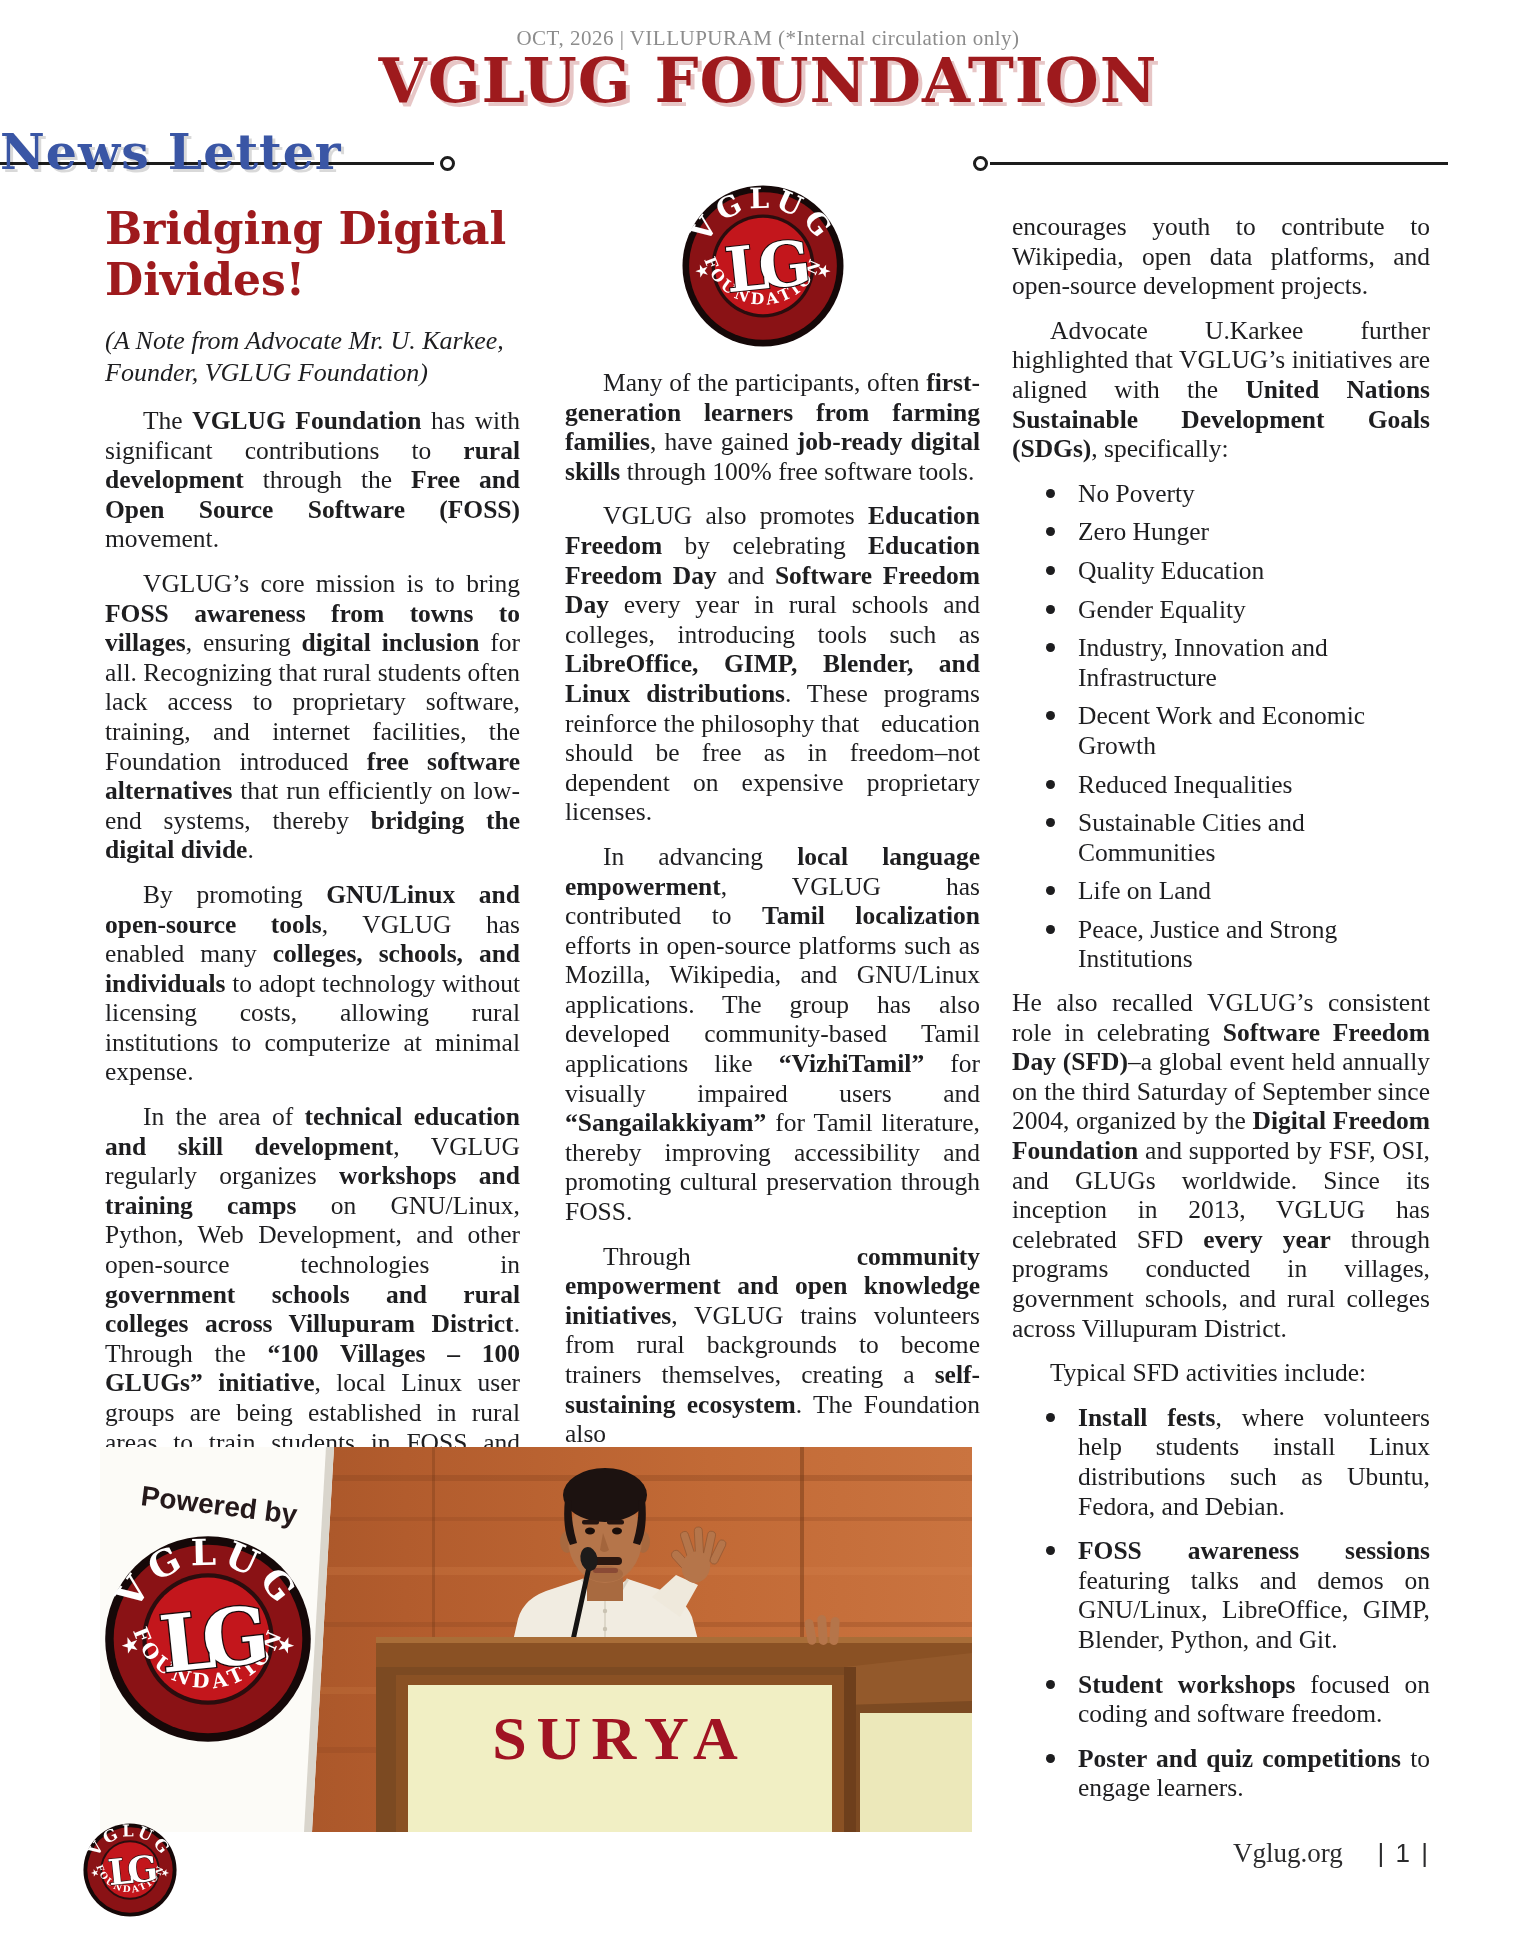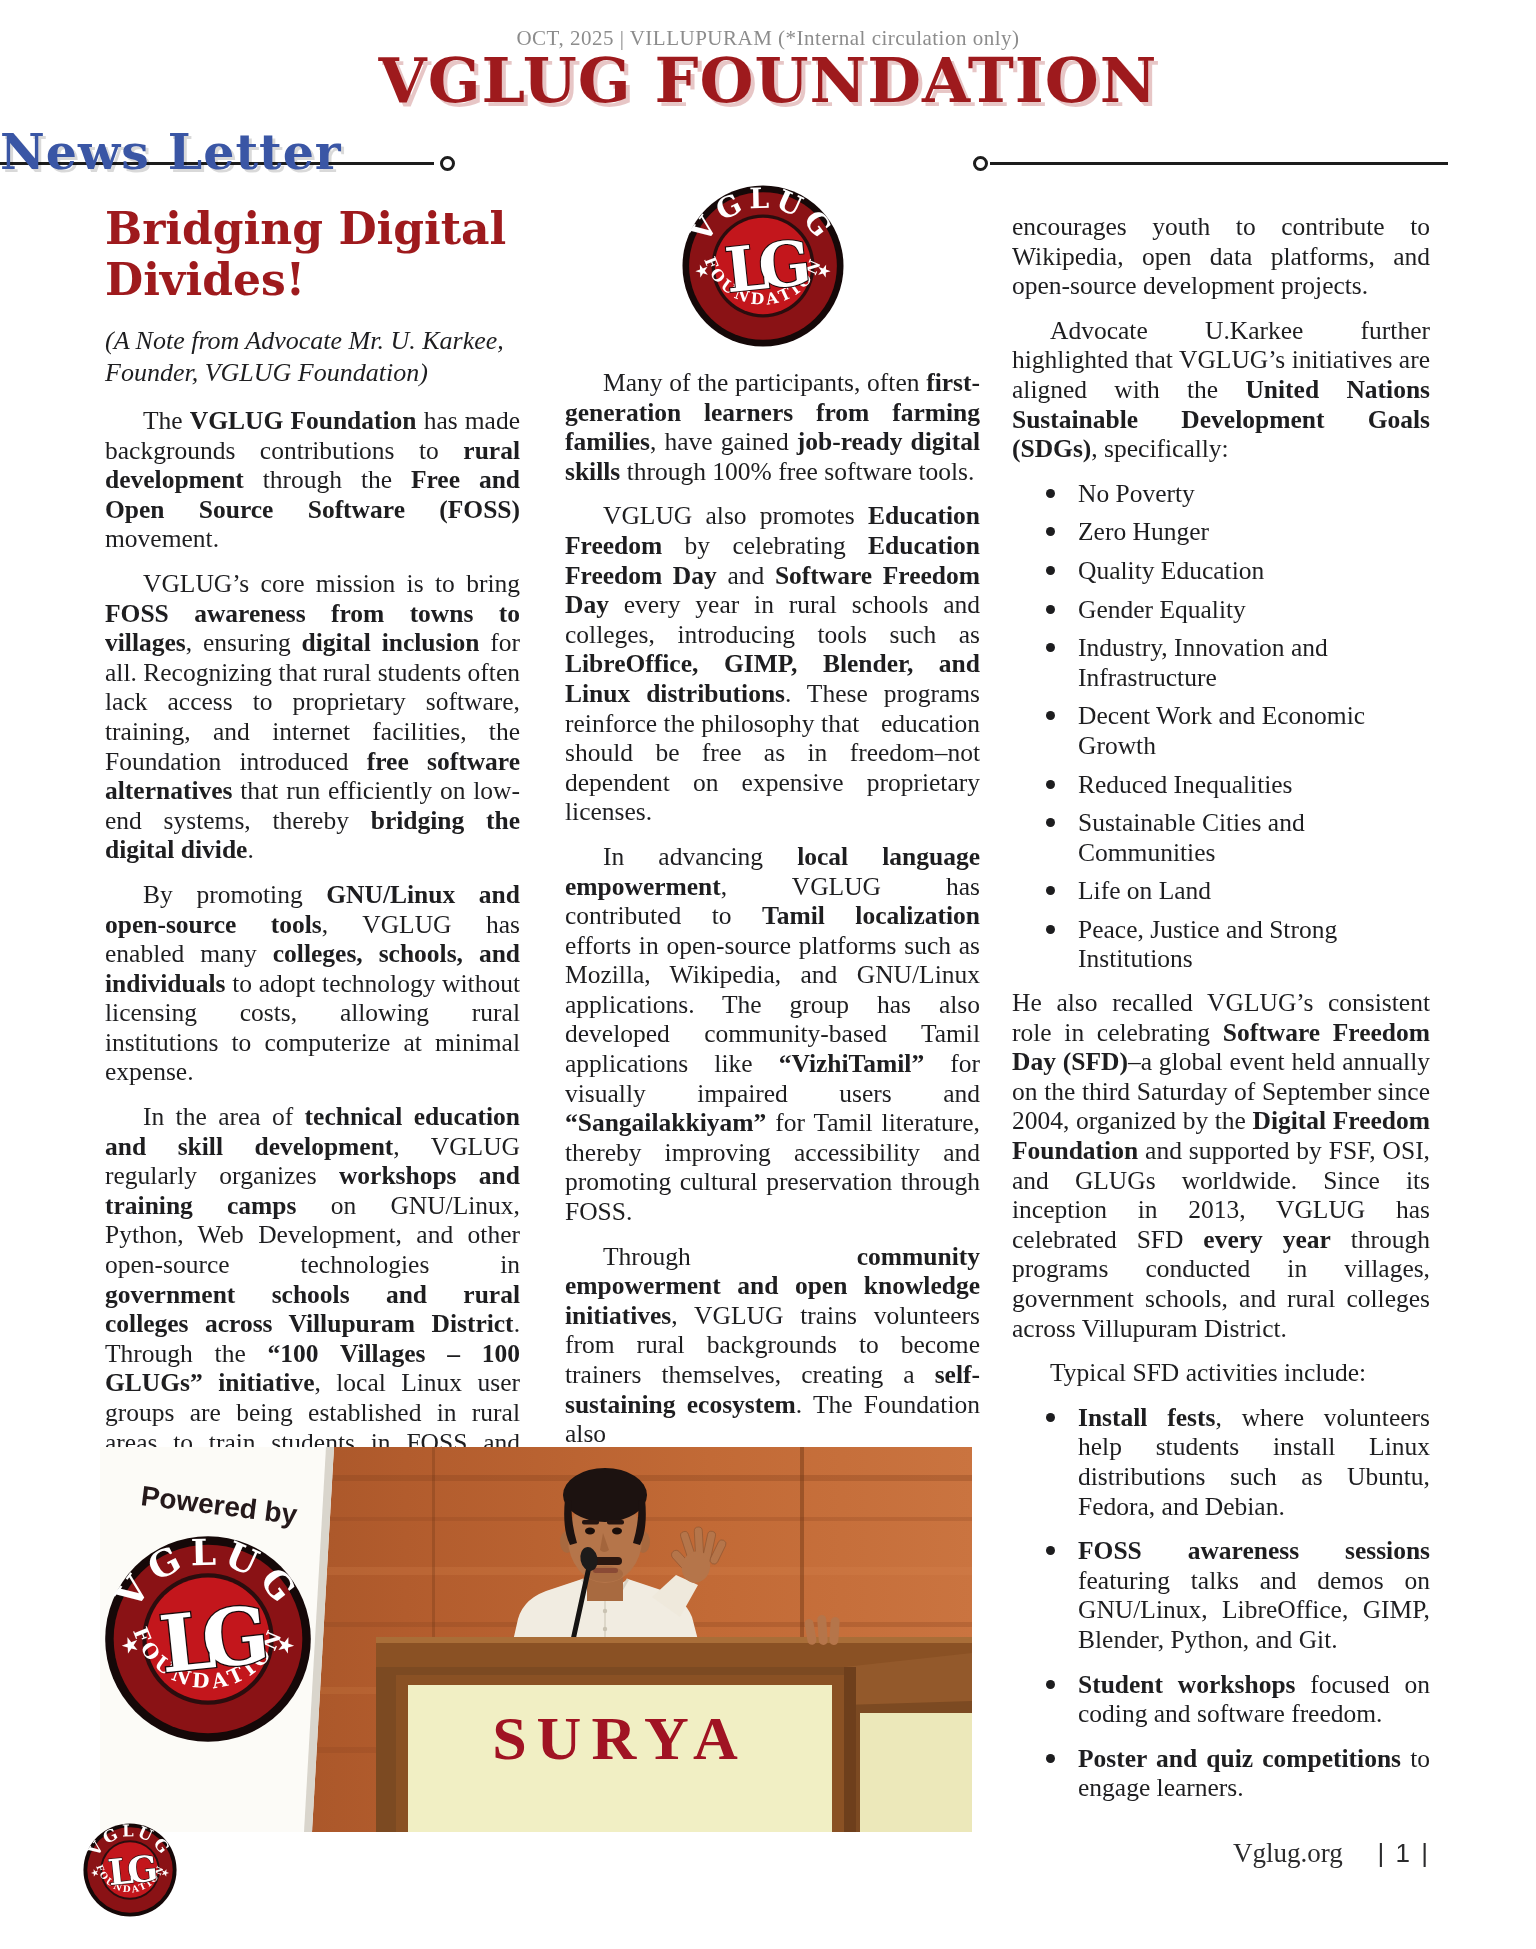--- a/index.html
+++ b/index.html
@@ -57,21 +57,21 @@
     font-size:27px;color:#2b2b2d;}
   .footer-line .site{font-family:"Liberation Serif",serif;}
   .footer-line .pageno{font-family:"Liberation Sans",sans-serif;font-size:26px;
     margin-left:28px;letter-spacing:2px;}
 </style>
 </head>
 <body>
 
 <div class="page">
 
-  <div class="dateline">OCT, 2025 | VILLUPURAM (*Internal circulation only)</div>
+  <div class="dateline">OCT, 2026 | VILLUPURAM (*Internal circulation only)</div>
   <h1 class="main-title">VGLUG FOUNDATION</h1>
   <div class="rule rule-left"></div>
   <span class="ring ring-left"></span>
   <h2 class="sub-title">News Letter</h2>
   <span class="ring ring-right"></span>
   <div class="rule rule-right"></div>
 
   <svg class="masthead-logo" viewBox="0 0 200 200">
       <circle cx="100" cy="100" r="97" fill="#150808"></circle>
       <circle cx="100" cy="100" r="89" fill="#8A1215"></circle>
@@ -84,21 +84,21 @@
       <text fill="#fff" font-family="DejaVu Serif, serif" font-weight="bold" font-size="34" letter-spacing="7"><textPath startOffset="50%" text-anchor="middle" href="#ta1" xlink:href="#ta1">VGLUG</textPath></text>
       <text fill="#fff" font-family="DejaVu Serif, serif" font-weight="bold" font-size="19" letter-spacing="4"><textPath startOffset="50%" text-anchor="middle" href="#ba1" xlink:href="#ba1">FOUNDATION</textPath></text>
       <text fill="#fff" font-size="20" text-anchor="middle" font-family="DejaVu Sans, sans-serif" transform="translate(29,112) rotate(-20)">★</text>
       <text fill="#fff" font-size="20" text-anchor="middle" font-family="DejaVu Sans, sans-serif" transform="translate(171,112) rotate(20)">★</text>
       <text x="100" y="127" fill="#fff" stroke="#1a0b0c" stroke-width="2.5" text-anchor="middle" font-family="DejaVu Serif, serif" font-weight="bold" font-size="74" letter-spacing="-12" transform="rotate(-6 100 100)" paint-order="stroke">LG</text>
     </svg>
 
   <section class="col col1">
     <h3 class="article-heading">Bridging Digital Divides!</h3>
     <p class="byline">(A Note from Advocate Mr. U. Karkee, Founder, VGLUG Foundation)</p>
-    <p class="body-par"><span class="seg-n">The </span><span class="seg-b">VGLUG Foundation</span><span class="seg-n"> has made backgrounds contributions to </span><span class="seg-b">rural development</span><span class="seg-n"> through the </span><span class="seg-b">Free and Open Source Software (FOSS)</span><span class="seg-n"> movement.</span></p>
+    <p class="body-par"><span class="seg-n">The </span><span class="seg-b">VGLUG Foundation</span><span class="seg-n"> has with significant contributions to </span><span class="seg-b">rural development</span><span class="seg-n"> through the </span><span class="seg-b">Free and Open Source Software (FOSS)</span><span class="seg-n"> movement.</span></p>
     <p class="body-par"><span class="seg-n">VGLUG’s core mission is to bring </span><span class="seg-b">FOSS awareness from towns to villages</span><span class="seg-n">, ensuring </span><span class="seg-b">digital inclusion</span><span class="seg-n"> for all. Recognizing that rural students often lack access to proprietary software, training, and internet facilities, the Foundation introduced </span><span class="seg-b">free software alternatives</span><span class="seg-n"> that run efficiently on low-end systems, thereby </span><span class="seg-b">bridging the digital divide</span><span class="seg-n">.</span></p>
     <p class="body-par"><span class="seg-n">By promoting </span><span class="seg-b">GNU/Linux and open-source tools</span><span class="seg-n">, VGLUG has enabled many </span><span class="seg-b">colleges, schools, and individuals</span><span class="seg-n"> to adopt technology without licensing costs, allowing rural institutions to computerize at minimal expense.</span></p>
     <p class="body-par"><span class="seg-n">In the area of </span><span class="seg-b">technical education and skill development</span><span class="seg-n">, VGLUG regularly organizes </span><span class="seg-b">workshops and training camps</span><span class="seg-n"> on GNU/Linux, Python, Web Development, and other open-source technologies in </span><span class="seg-b">government schools and rural colleges across Villupuram District</span><span class="seg-n">. Through the </span><span class="seg-b">“100 Villages – 100 GLUGs” initiative</span><span class="seg-n">, local Linux user groups are being established in rural areas to train students in FOSS and nurture local digital ecosystems.</span></p>
   </section>
 
   <section class="col col2">
     <p class="body-par"><span class="seg-n">Many of the participants, often </span><span class="seg-b">first-generation learners from farming families</span><span class="seg-n">, have gained </span><span class="seg-b">job-ready digital skills</span><span class="seg-n"> through 100% free software tools.</span></p>
     <p class="body-par"><span class="seg-n">VGLUG also promotes </span><span class="seg-b">Education Freedom</span><span class="seg-n"> by celebrating </span><span class="seg-b">Education Freedom Day</span><span class="seg-n"> and </span><span class="seg-b">Software Freedom Day</span><span class="seg-n"> every year in rural schools and colleges, introducing tools such as </span><span class="seg-b">LibreOffice, GIMP, Blender, and Linux distributions</span><span class="seg-n">. These programs reinforce the philosophy that </span><span class="seg-i">education should be free as in freedom</span><span class="seg-n">–not dependent on expensive proprietary licenses.</span></p>
     <p class="body-par"><span class="seg-n">In advancing </span><span class="seg-b">local language empowerment</span><span class="seg-n">, VGLUG has contributed to </span><span class="seg-b">Tamil localization</span><span class="seg-n"> efforts in open-source platforms such as Mozilla, Wikipedia, and GNU/Linux applications. The group has also developed community-based Tamil applications like </span><span class="seg-b">“VizhiTamil”</span><span class="seg-n"> for visually impaired users and </span><span class="seg-b">“Sangailakkiyam”</span><span class="seg-n"> for Tamil literature, thereby improving accessibility and promoting cultural preservation through FOSS.</span></p>
     <p class="body-par"><span class="seg-n">Through </span><span class="seg-b">community empowerment and open knowledge initiatives</span><span class="seg-n">, VGLUG trains volunteers from rural backgrounds to become trainers themselves, creating a </span><span class="seg-b">self-sustaining ecosystem</span><span class="seg-n">. The Foundation also</span></p>

